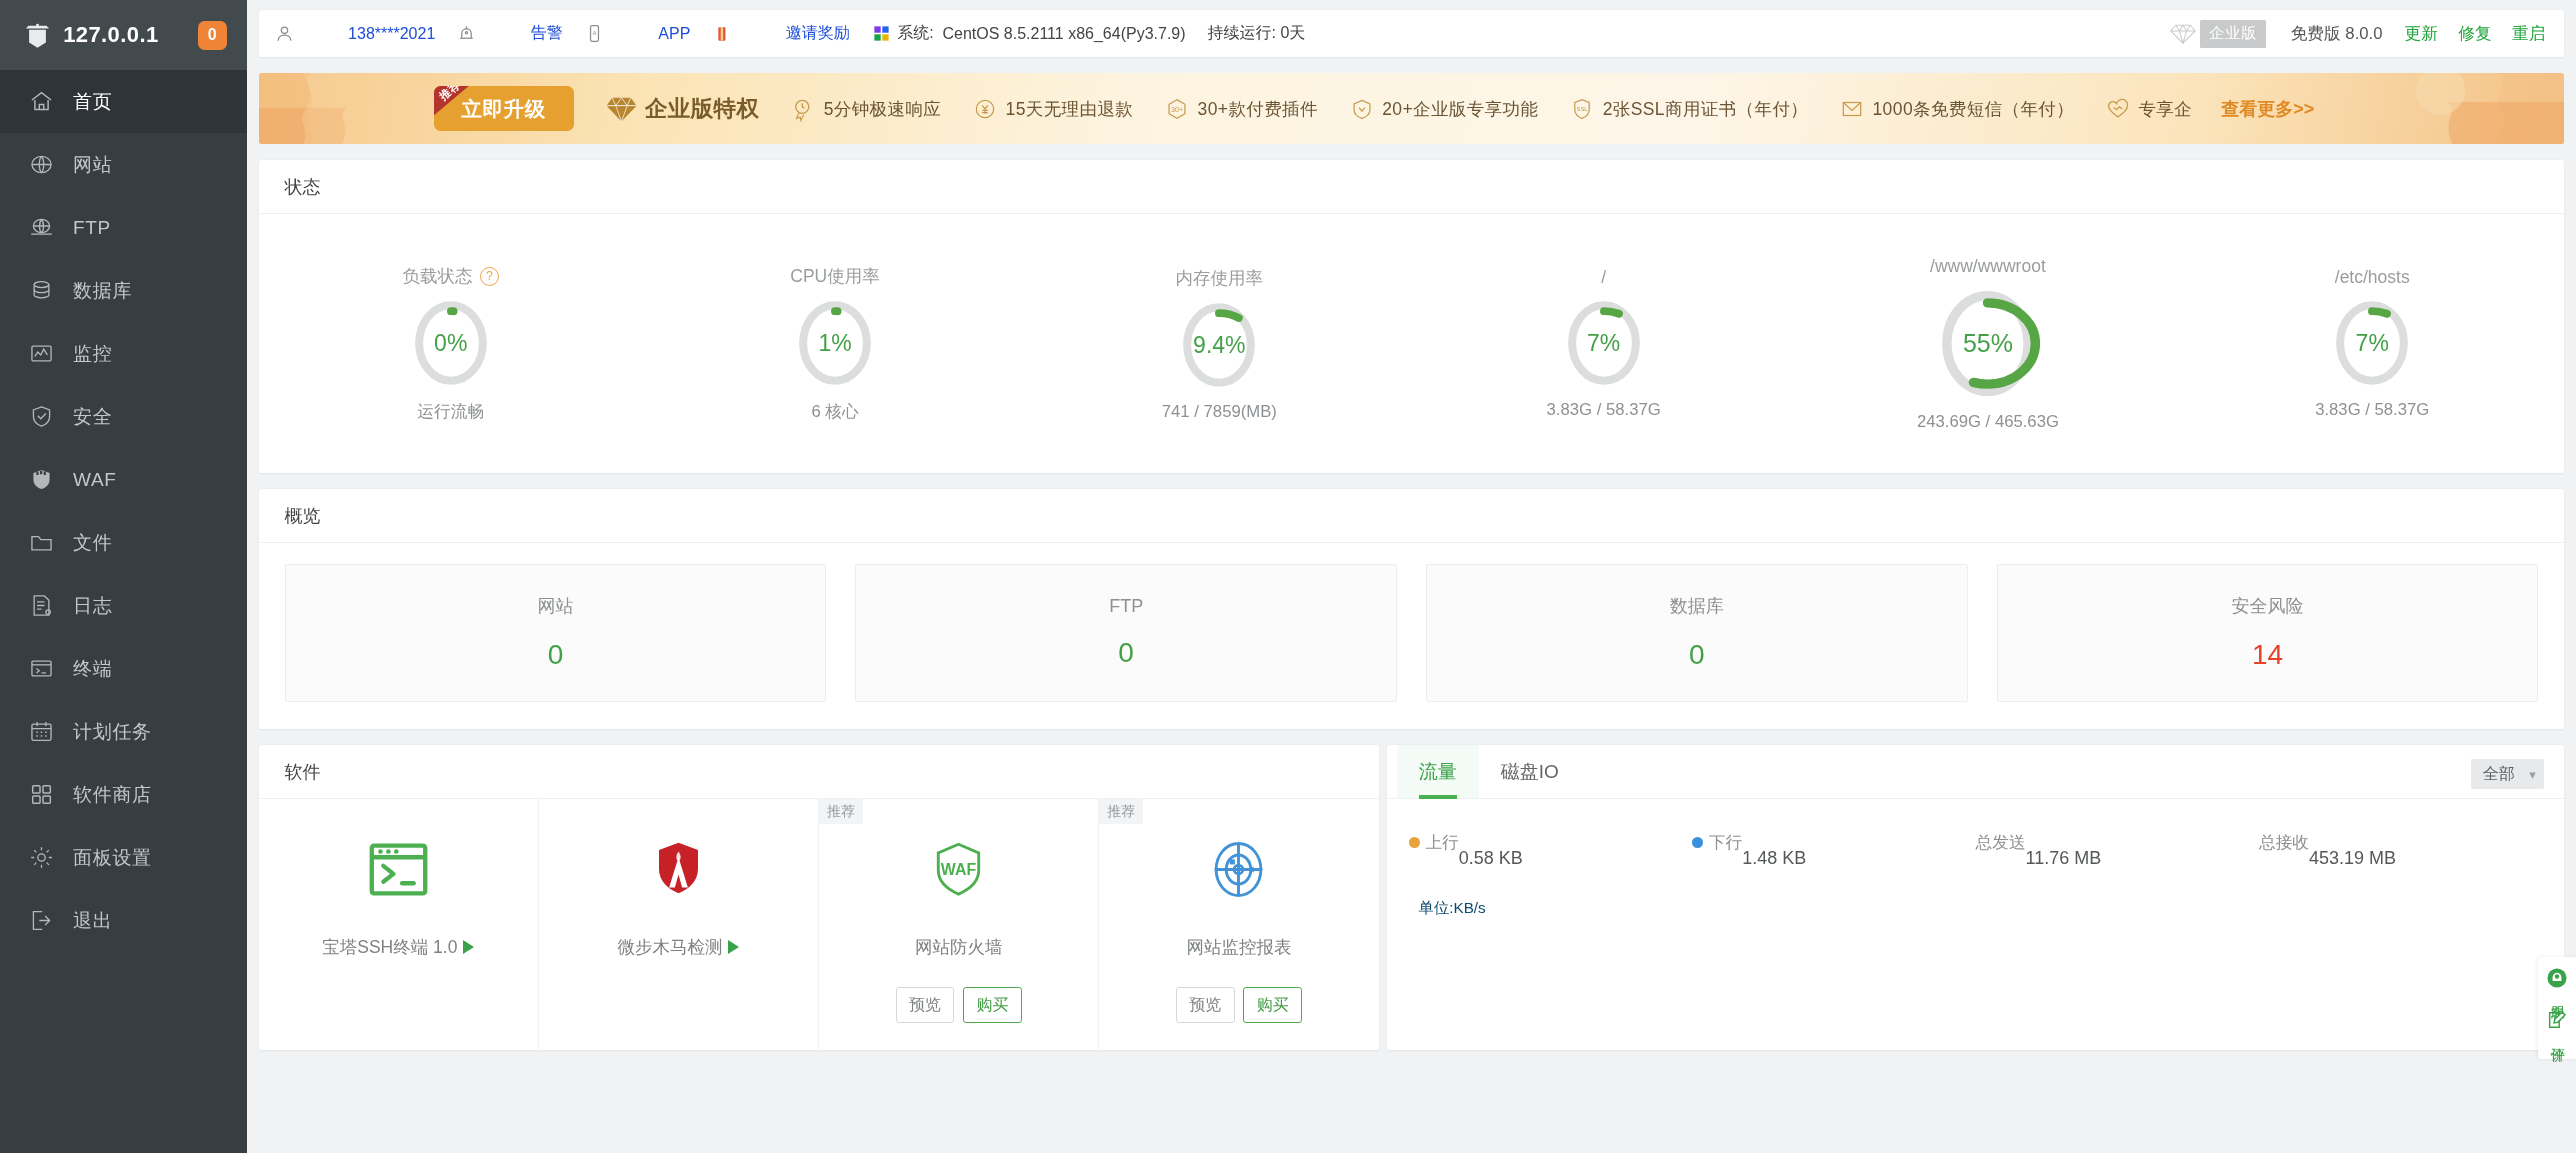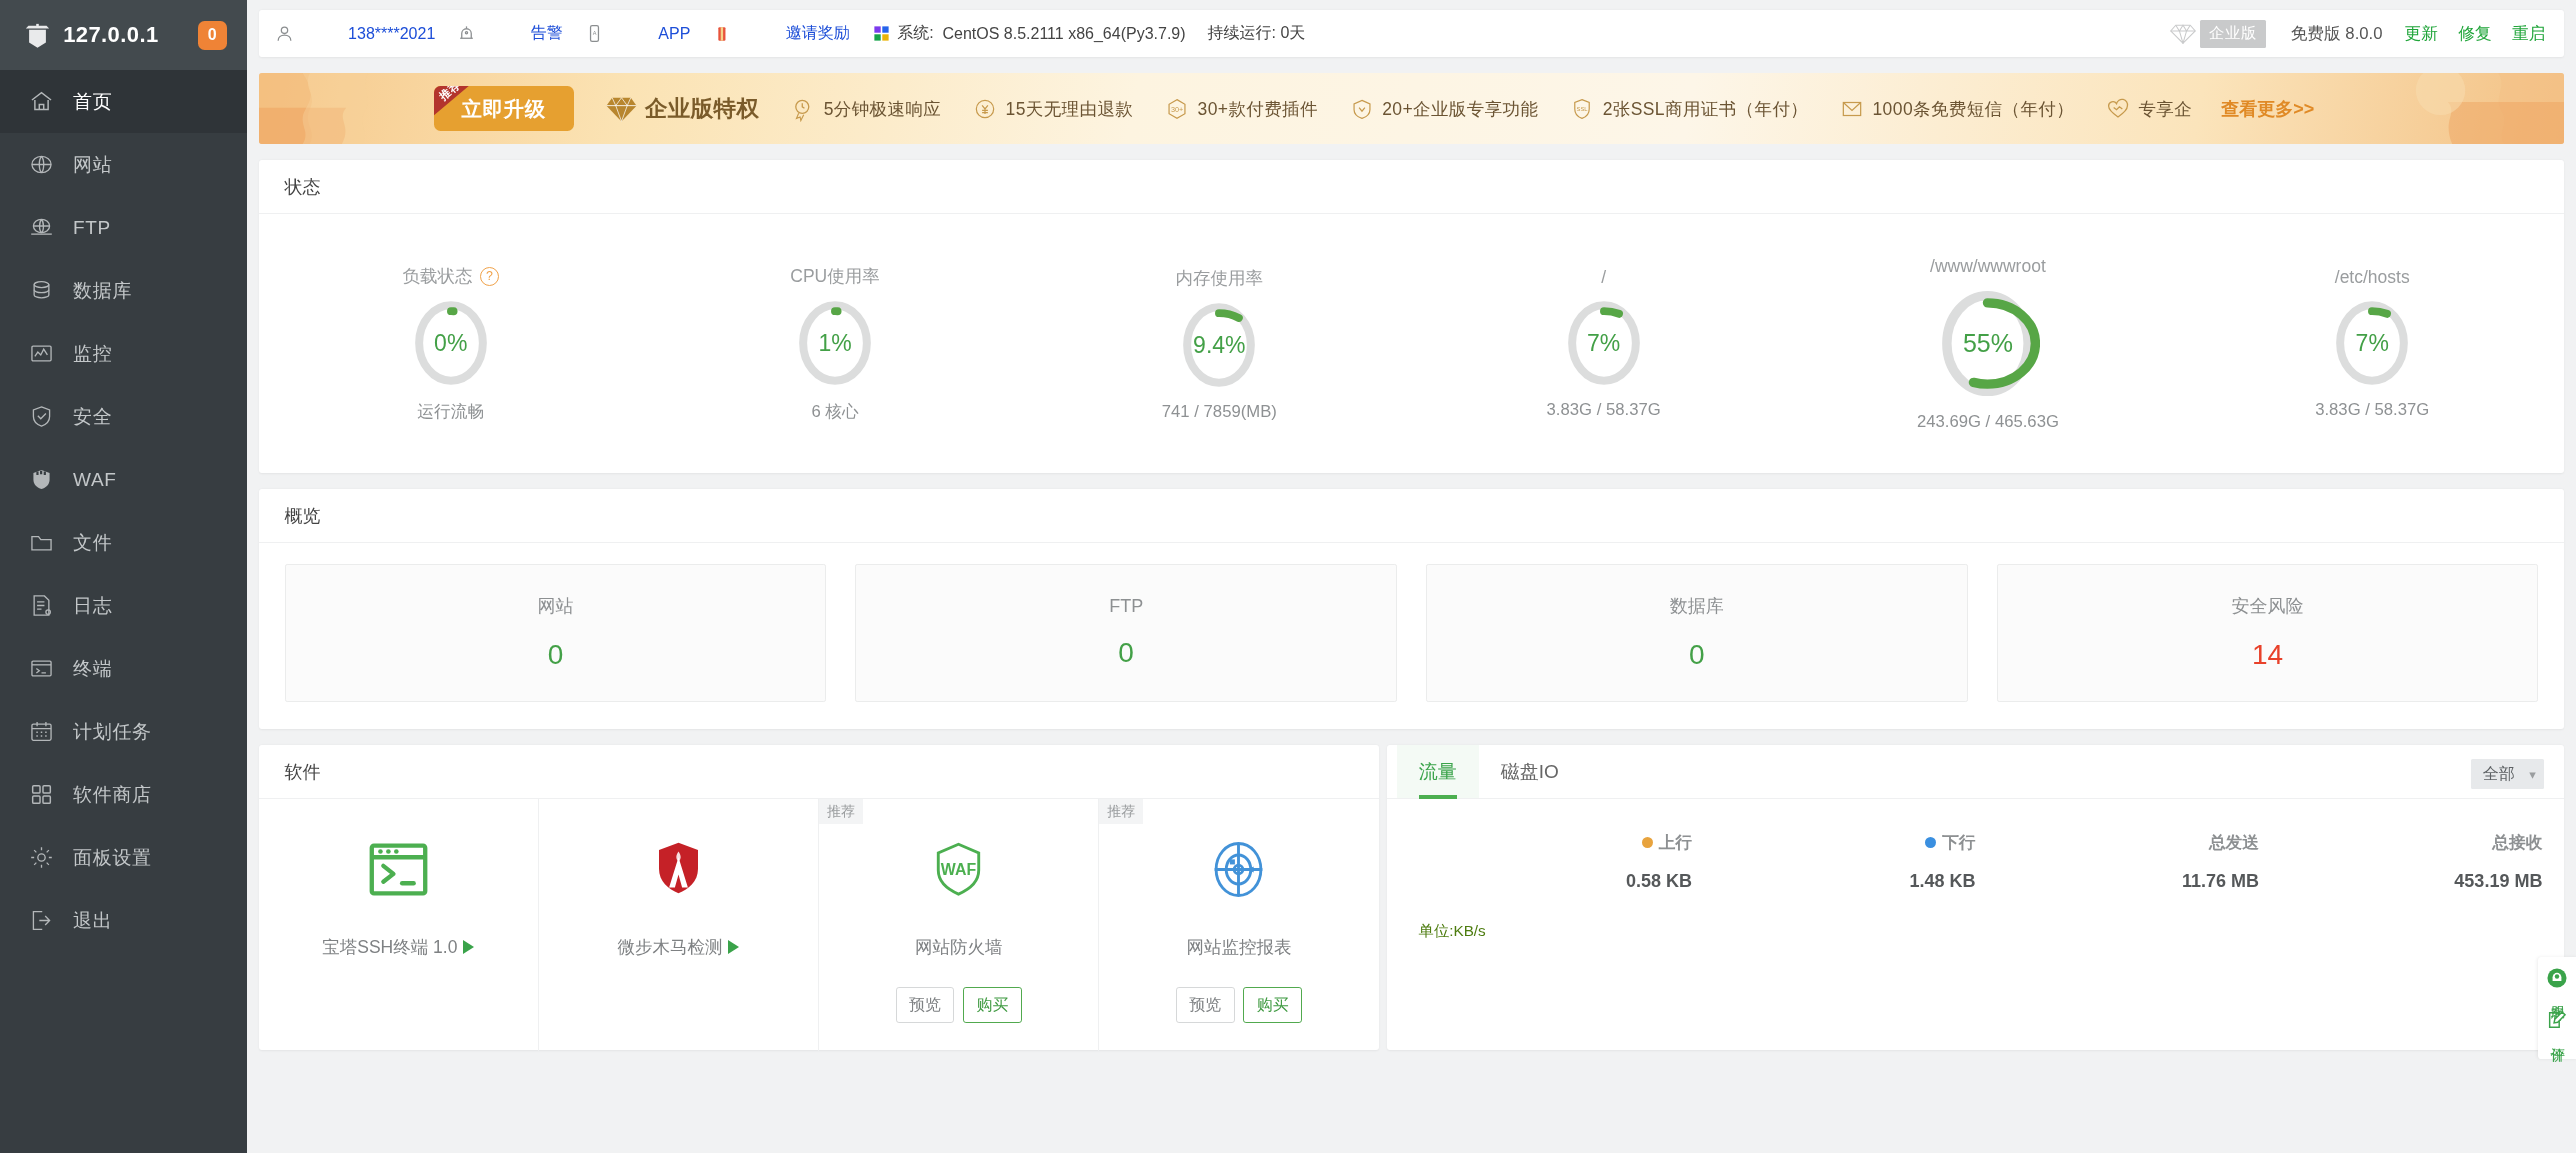--- a/index.html
+++ b/index.html
@@ -230,30 +230,30 @@
   }
   #all-select {
     position: absolute; right: 20px; top: 14px;
     background: #e7e9eb; color: #5d6164;
     font-size: 16px; padding: 4.4px 8.7px 4.4px 11.6px;
     display: flex; align-items: center; gap: 14.5px;
     border-radius: 1.5px; cursor: pointer;
   }
   #all-select .chev { font-size: 13px; color: #9a9d9f; }
   #traffic-stats { display: flex; padding: 32px 22px 0 22px; }
-  .tr-stat { flex: 1; display: flex; flex-direction: column; align-items: flex-end; font-weight: bold; }
+  .tr-stat { flex: 1; display: flex; flex-direction: row; align-items: flex-start; }
   .tr-stat-lbl {
     font-size: 16.7px; color: #8d9092; display: flex; align-items: center;
     white-space: nowrap;
   }
   .dot { width: 11px; height: 11px; border-radius: 50%; margin-right: 5.8px; }
   .dot.up { background: #e8a33d; }
   .dot.down { background: #3a8fe0; }
   .tr-stat-val { font-size: 18px; color: #55585a; margin-top: 16.7px; }
-  #unit-lbl { font-size: 15.3px; color: #4d7c0f; margin: 29px 0 0 32px; }
+  #unit-lbl { font-size: 15.3px; color: #0c4a6e; margin: 29px 0 0 32px; }
 
   
   #dock {
     position: absolute; right: 0; top: 957px;
     width: 38px; background: #fff;
     box-shadow: -0.7px 0 3.6px rgba(0,0,0,.07);
     border-radius: 3.6px 0 0 3.6px;
     padding: 10.2px 0 7.3px 0;
     display: flex; flex-direction: column; align-items: center;
     z-index: 40;

